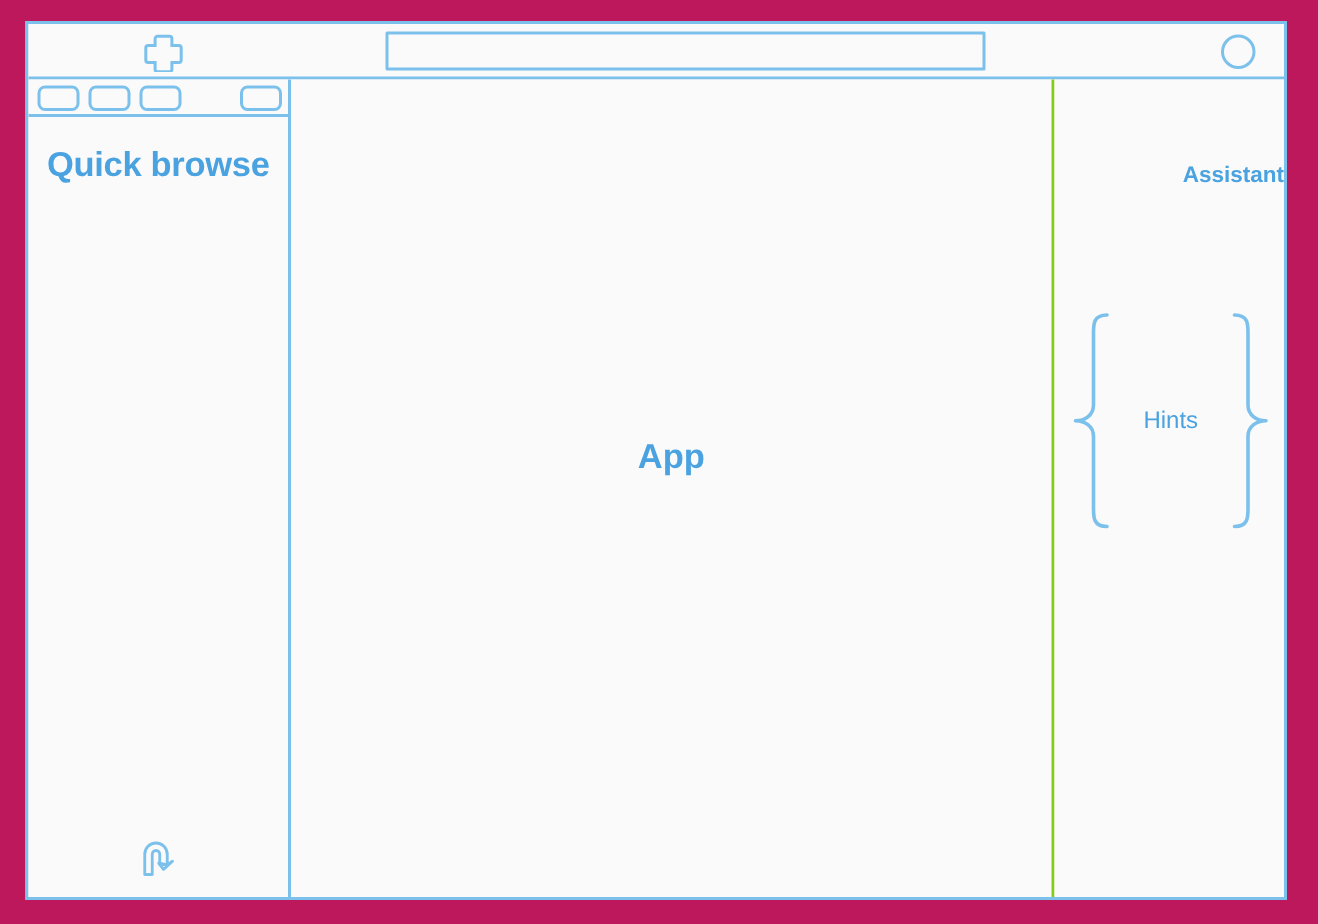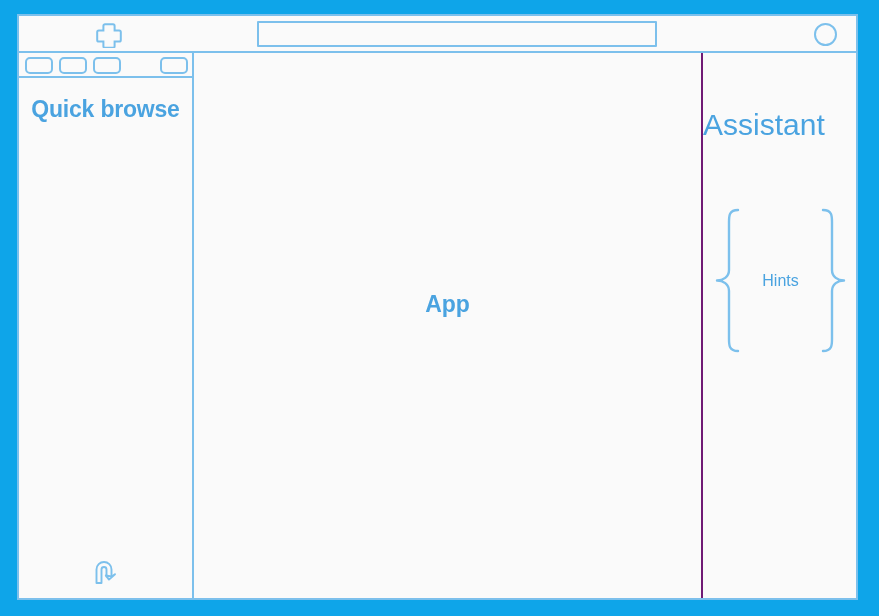--- a/index.html
+++ b/index.html
@@ -9,21 +9,21 @@
     width: 879px;
     height: 616px;
     overflow: hidden;
     font-family: "Liberation Sans", sans-serif;
   }
 
   #app-root {
     position: relative;
     width: 879px;
     height: 616px;
-    background: #0ea5e9;
+    background: #be185d;
   }
 
   
   .window-frame {
     position: absolute;
     left: 17px;
     top: 14px;
     width: 841px;
     height: 586px;
     box-sizing: border-box;
@@ -149,21 +149,21 @@
   }
 
   
   .main-panel {
     position: absolute;
     left: 175px;
     top: 0;
     right: 153px;
     height: 100%;
     box-sizing: border-box;
-    border-right: 2px solid #701a75;
+    border-right: 2px solid #84cc16;
     background: #fafafa;
   }
 
   .main-label {
     position: absolute;
     left: 0;
     right: 0;
     top: 0;
     bottom: 0;
     display: flex;
@@ -185,24 +185,24 @@
     height: 100%;
     box-sizing: border-box;
     background: #fafafa;
   }
 
   .assistant-title {
     position: absolute;
     left: 0;
     right: 0;
     top: 55px;
-    text-align: left;
-    color: #4aa3e0;
-    font-weight: normal;
-    font-size: 30px;
+    text-align: right;
+    color: #4aa3e0;
+    font-weight: bold;
+    font-size: 15px;
   }
 
   .hints-block {
     position: absolute;
     left: 10px;
     right: 8px;
     top: 155px;
     height: 145px;
   }
 

